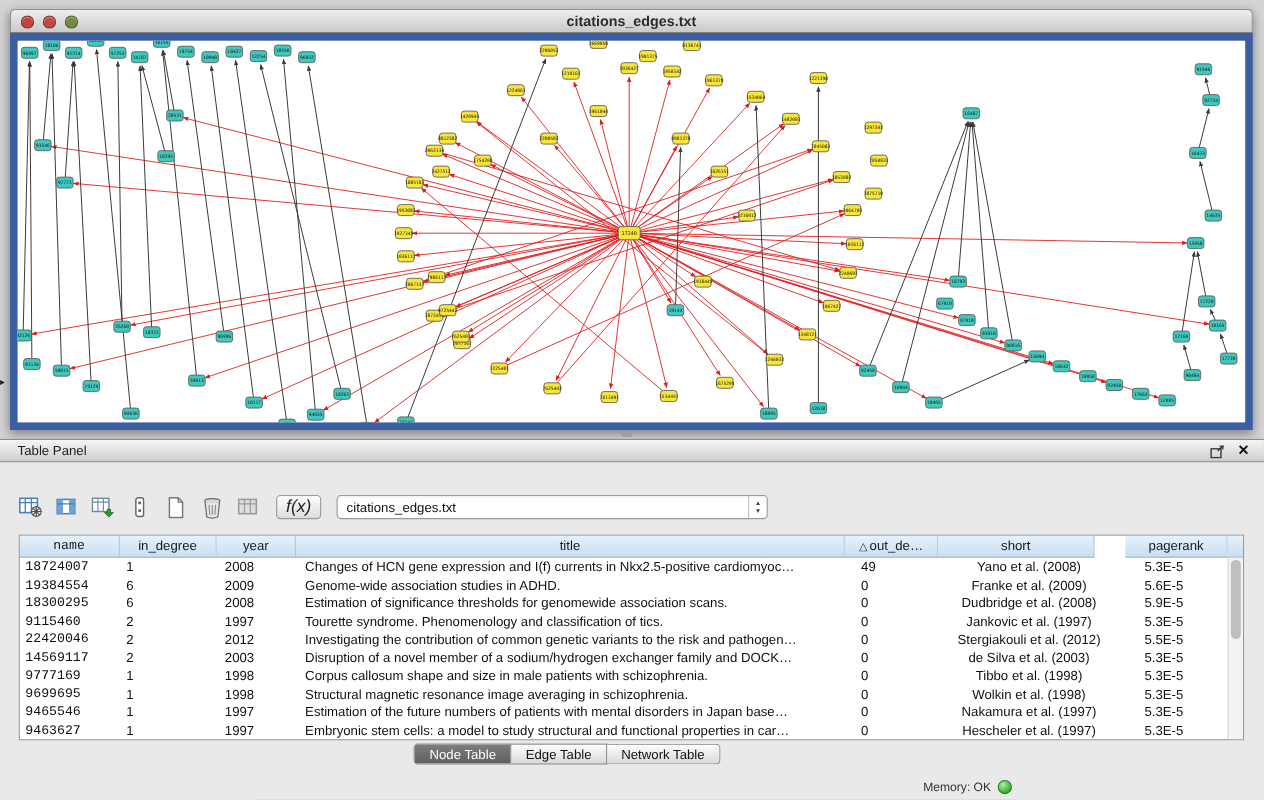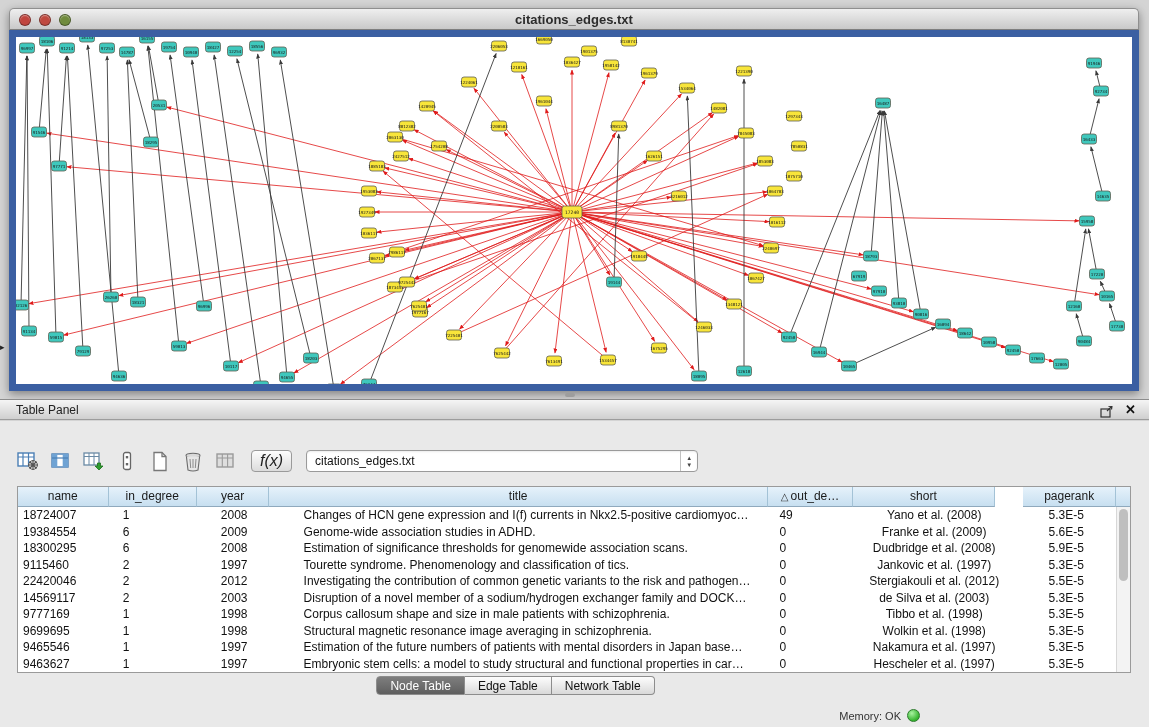--- a/index.html
+++ b/index.html
@@ -50,23 +50,23 @@
   .combo-stepper span { font-size:6px; line-height:6px; color:#444; }
 
   
   .table-wrap { position:absolute; left:17px; top:486px; width:1114px; height:187px;
     background:#fff; border:1px solid #9a9a9a; overflow:hidden; }
   .thead { display:flex; height:20px; }
   .th { background:linear-gradient(#e6f2fb,#c7dff0); border-right:1px solid #a3c2d6; border-bottom:1px solid #8fa9bd;
     font-size:12px; line-height:19px; text-align:center; color:#1a1a1a; white-space:nowrap; overflow:hidden; }
   .sort-tri { font-size:10px; margin-right:2px; color:#333; }
   .tbody { position:relative; }
-  .tr { display:flex; height:16.5px; align-items:center;gap:16px; }
+  .tr { display:flex; height:16.5px; align-items:center; }
   .td { font-size:12px; color:#111; white-space:nowrap; overflow:hidden; padding-left:5px; }
-  .c0{width:93px;} .c1{width:91px;} .c2{width:74px;} .c3{width:513px;} .c4{width:87px;} .c5{width:146px; text-align:center; padding-left:0;} .c6{width:96px;margin-left:28px;}
+  .c0{width:93px;font-family:Liberation Mono, monospace;} .c1{width:91px;} .c2{width:74px;} .c3{width:513px;} .c4{width:87px;} .c5{width:146px; text-align:center; padding-left:0;} .c6{width:96px;margin-left:28px;}
   .h7{width:14px; border-right:none;}
   .vscroll { position:absolute; right:0; top:20px; width:14px; height:165px; background:#f3f3f3; border-left:1px solid #d7d7d7; }
   .vthumb { position:absolute; left:2px; top:2px; width:9px; height:72px; border-radius:5px; background:#bfbfbf; }
 
   
   .tabs { position:absolute; left:0; top:676px; width:1031px; display:flex; justify-content:center; }
   .tab { height:19px; padding:0 13px; font-size:12px; line-height:18px; color:#111;
     background:linear-gradient(#fdfdfd,#d9d9d9); border:1px solid #8d8d8d; border-left:none; cursor:pointer; }
   .tab.first { border-left:1px solid #8d8d8d; border-radius:4px 0 0 4px; }
   .tab.last { border-radius:0 4px 4px 0;text-align:center; }

